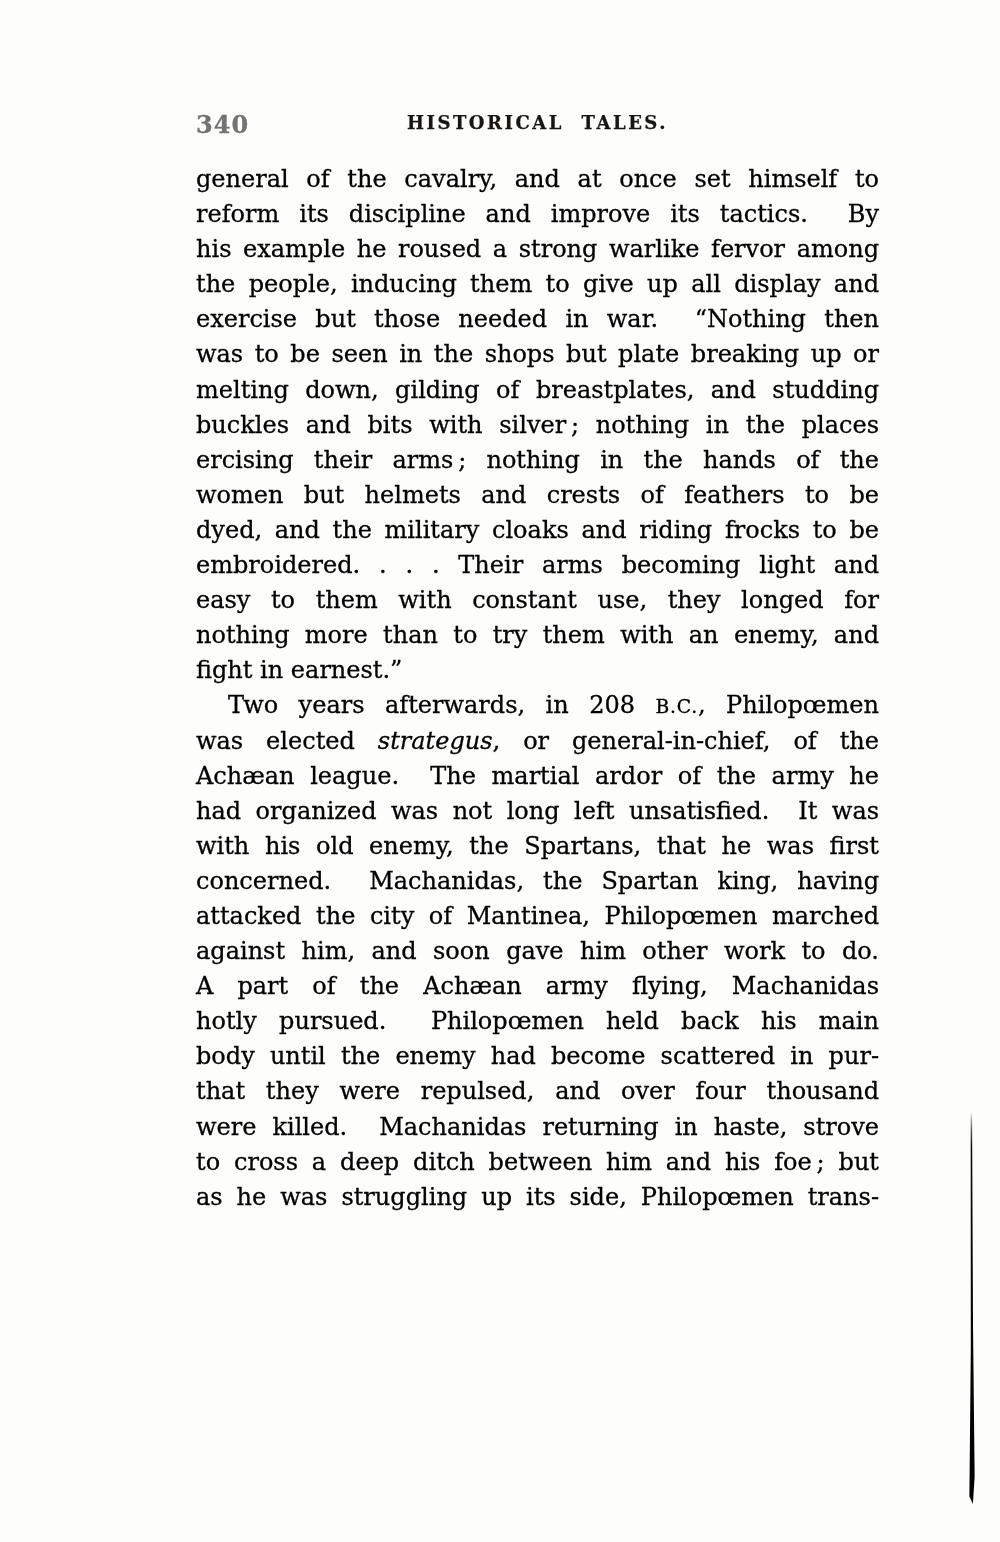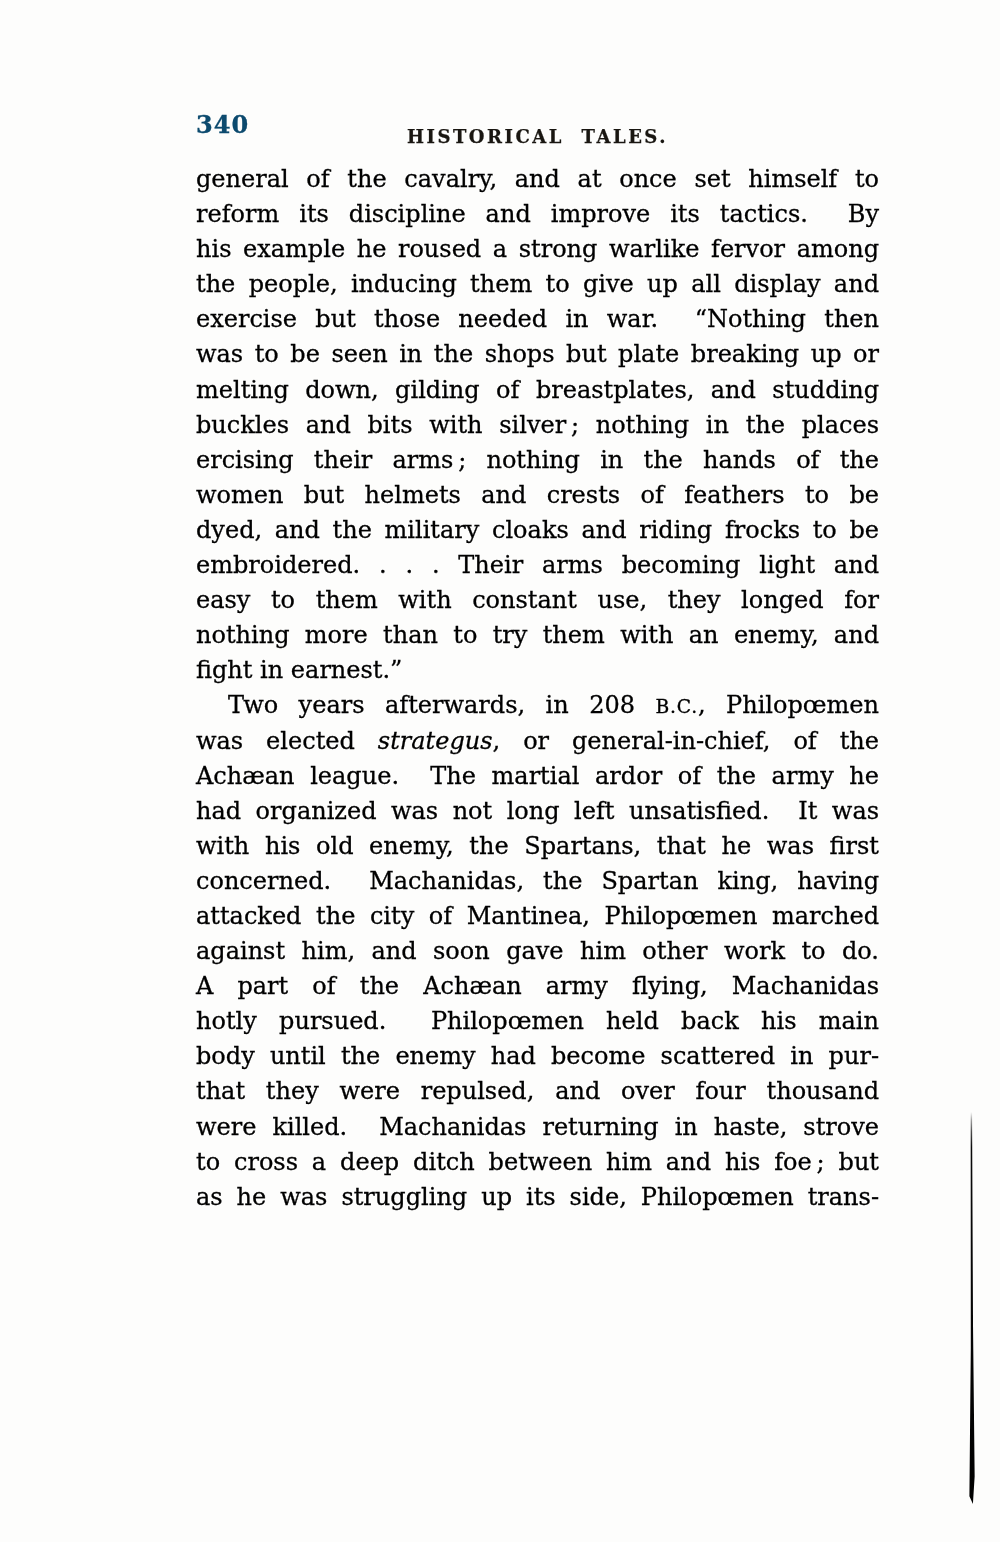--- a/index.html
+++ b/index.html
@@ -24,29 +24,29 @@
     top: 108px;
     width: 683px;
     height: 34px;
   }
   .page-number {
     position: absolute;
     left: 0;
     top: 2px;
     font-size: 24px;
     font-weight: 700;
-    color: #0c4a6e;
+    color: #737373;
     letter-spacing: 1px;
     -webkit-text-stroke: 0.3px;
   }
   .running-title {
     position: absolute;
     left: 0;
     right: 0;
-    top: 18px;
+    top: 4px;
     text-align: center;
     font-size: 18px;
     font-weight: 700;
     color: #191611;
     letter-spacing: 2.5px;
     word-spacing: 9px;
     -webkit-text-stroke: 0.25px;
   }
   .text-block {
     position: absolute;

